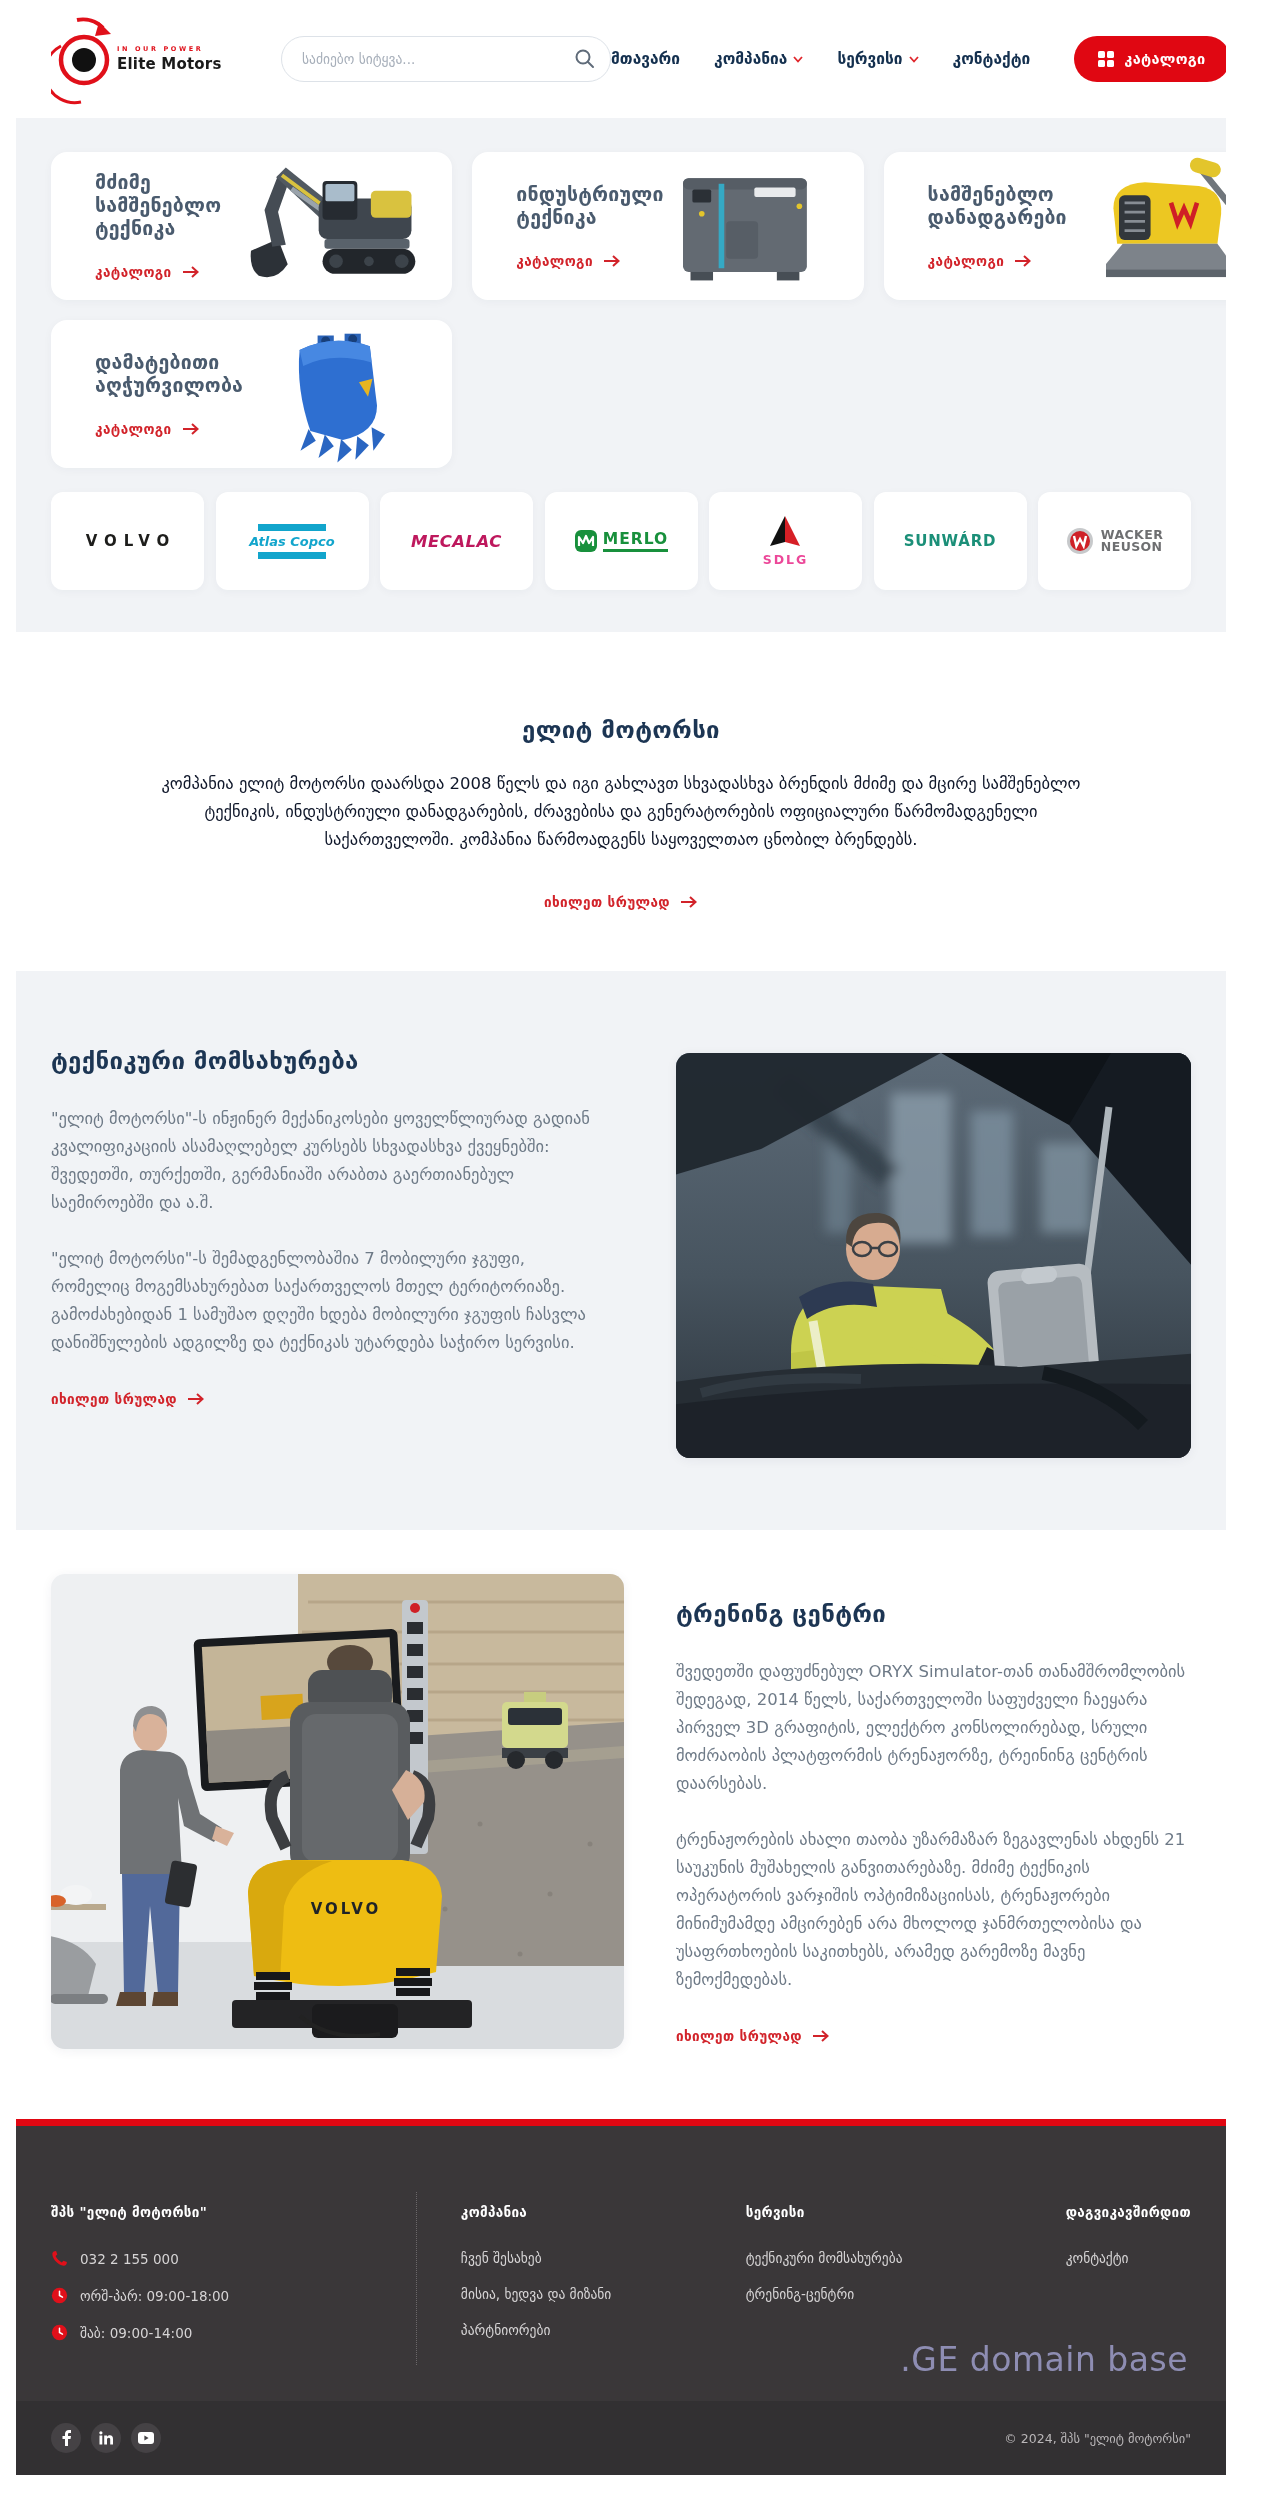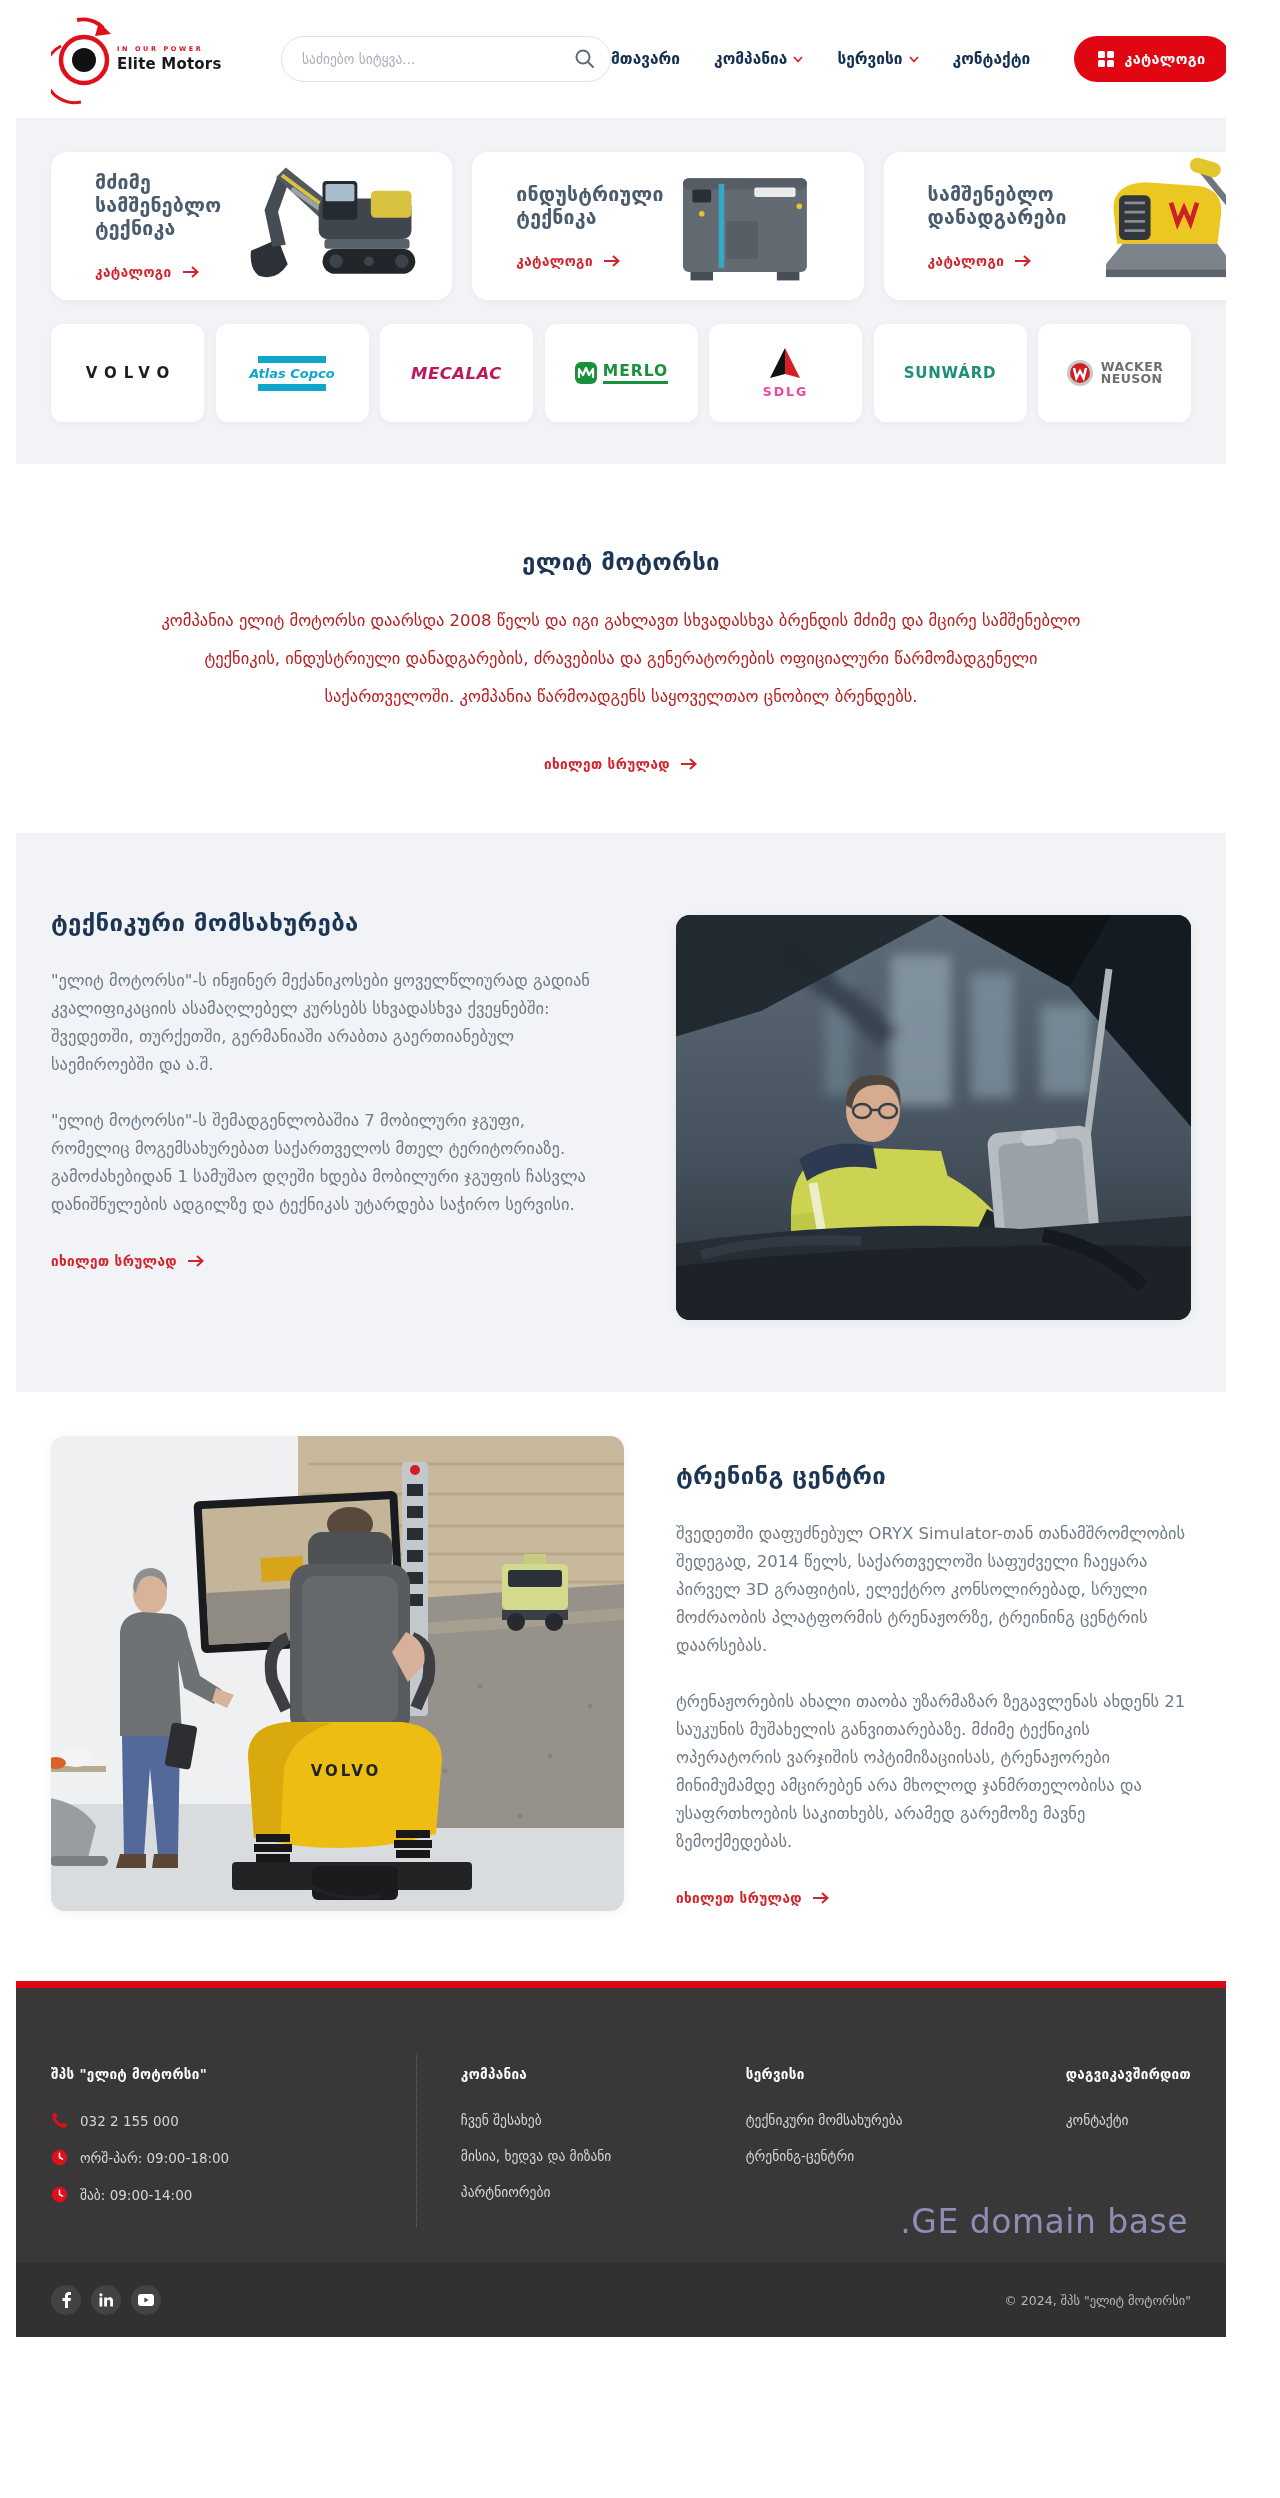--- a/index.html
+++ b/index.html
@@ -16,21 +16,21 @@
   .search-wrap { position:relative; width:330px; height:46px; margin-left:20px; flex:none; }
   .search-wrap input { width:100%; height:100%; border:1px solid #dde2e8; border-radius:23px; padding:0 46px 0 20px; font-size:13.5px; color:#be185d; outline:none; font-family:"DejaVu Sans",sans-serif; background:#fff; }
   .search-wrap input::placeholder { color:#a7afba; }
   .search-icon { position:absolute; right:16px; top:12px; }
   .nav { margin-left:auto; display:flex; align-items:center; gap:34px; }
   .nav-item { display:flex; align-items:center; gap:6px; color:#14304f; font-size:15.5px; font-weight:bold; text-decoration:none; cursor:pointer; white-space:nowrap; }
   .catalog-btn { margin-left:44px; height:46px; border:none; border-radius:23px; background:#e00712; color:#fff; font-family:"DejaVu Sans",sans-serif; font-size:14.5px; font-weight:bold; display:flex; align-items:center; gap:10px; padding:0 24px; cursor:pointer; letter-spacing:.3px; }
 
   
   .zone-gray { background:#f1f3f6; padding:34px 35px 42px; }
-  .cards-grid { display:grid; grid-template-columns:1fr 1fr 1fr 1fr; gap:20px; }
+  .cards-grid { display:grid; grid-template-columns:1fr 1fr 1fr; gap:20px; }
   .cat-card { background:#fff; border-radius:16px; height:148px; display:flex; align-items:center; padding-left:44px; box-shadow:0 2px 10px rgba(20,40,70,.04); }
   .cat-card .txt { flex:1; }
   .cat-title { color:#4a5b6e; font-size:19.5px; font-weight:bold; letter-spacing:.2px; }
   .red-link { display:inline-flex; align-items:center; gap:10px; color:#d2232a; font-size:13.5px; font-weight:bold; letter-spacing:.4px; text-decoration:none; cursor:pointer; margin-top:24px; }
   .cat-illus { flex:none; margin-right:26px; display:flex; align-items:center; }
 
   .brands-row { display:flex; justify-content:space-between; margin-top:24px; }
   .brand-card { background:#fff; border-radius:12px; width:153px; height:98px; display:flex; align-items:center; justify-content:center; box-shadow:0 2px 8px rgba(20,40,70,.04); }
   .brand-volvo { color:#1d1d1b; font-size:15px; font-weight:bold; letter-spacing:7px; margin-left:7px; }
   .brand-atlas { display:flex; flex-direction:column; align-items:center; gap:3px; }
@@ -41,21 +41,21 @@
   .merlo-txt { color:#18903c; font-size:15.5px; font-weight:bold; letter-spacing:1px; border-bottom:3px solid #18903c; padding-bottom:1px; }
   .brand-sdlg { display:flex; flex-direction:column; align-items:center; gap:2px; }
   .sdlg-txt { color:#ec4899; font-size:12.5px; font-weight:bold; letter-spacing:2px; }
   .brand-sunward { color:#1b8f78; font-size:15px; font-weight:bold; letter-spacing:.8px; }
   .brand-wacker { display:flex; align-items:center; gap:7px; }
   .wacker-lines { display:flex; flex-direction:column; color:#6e6f71; font-size:12.5px; font-weight:bold; line-height:12.5px; letter-spacing:.4px; }
 
   
   .about { background:#fff; padding:84px 35px 60px; text-align:center; }
   .sec-title { color:#1c3553; font-size:24px; font-weight:bold; letter-spacing:.3px; }
-  .about p { max-width:930px; margin:26px auto 0; color:#b91c1c; font-size:16.5px; line-height:38px; }
+  .about p { max-width:930px; margin:26px auto 0; color:#0f172a; font-size:16.5px; line-height:28px; }
   .about .red-link { margin-top:40px; }
 
   
   .service { background:#f1f3f6; padding:76px 35px 72px; display:flex; gap:70px; }
   .service .txtcol { width:555px; flex:none; }
   .txtcol p { color:#6e7a87; font-size:16.5px; line-height:28px; margin-top:28px; }
   .txtcol p.first { margin-top:30px; }
   .txtcol .red-link { margin-top:34px; }
   .photo { border-radius:14px; overflow:hidden; flex:1; box-shadow:0 2px 12px rgba(20,40,70,.06); font-size:0; }
   .photo svg { display:block; width:100%; height:100%; }

